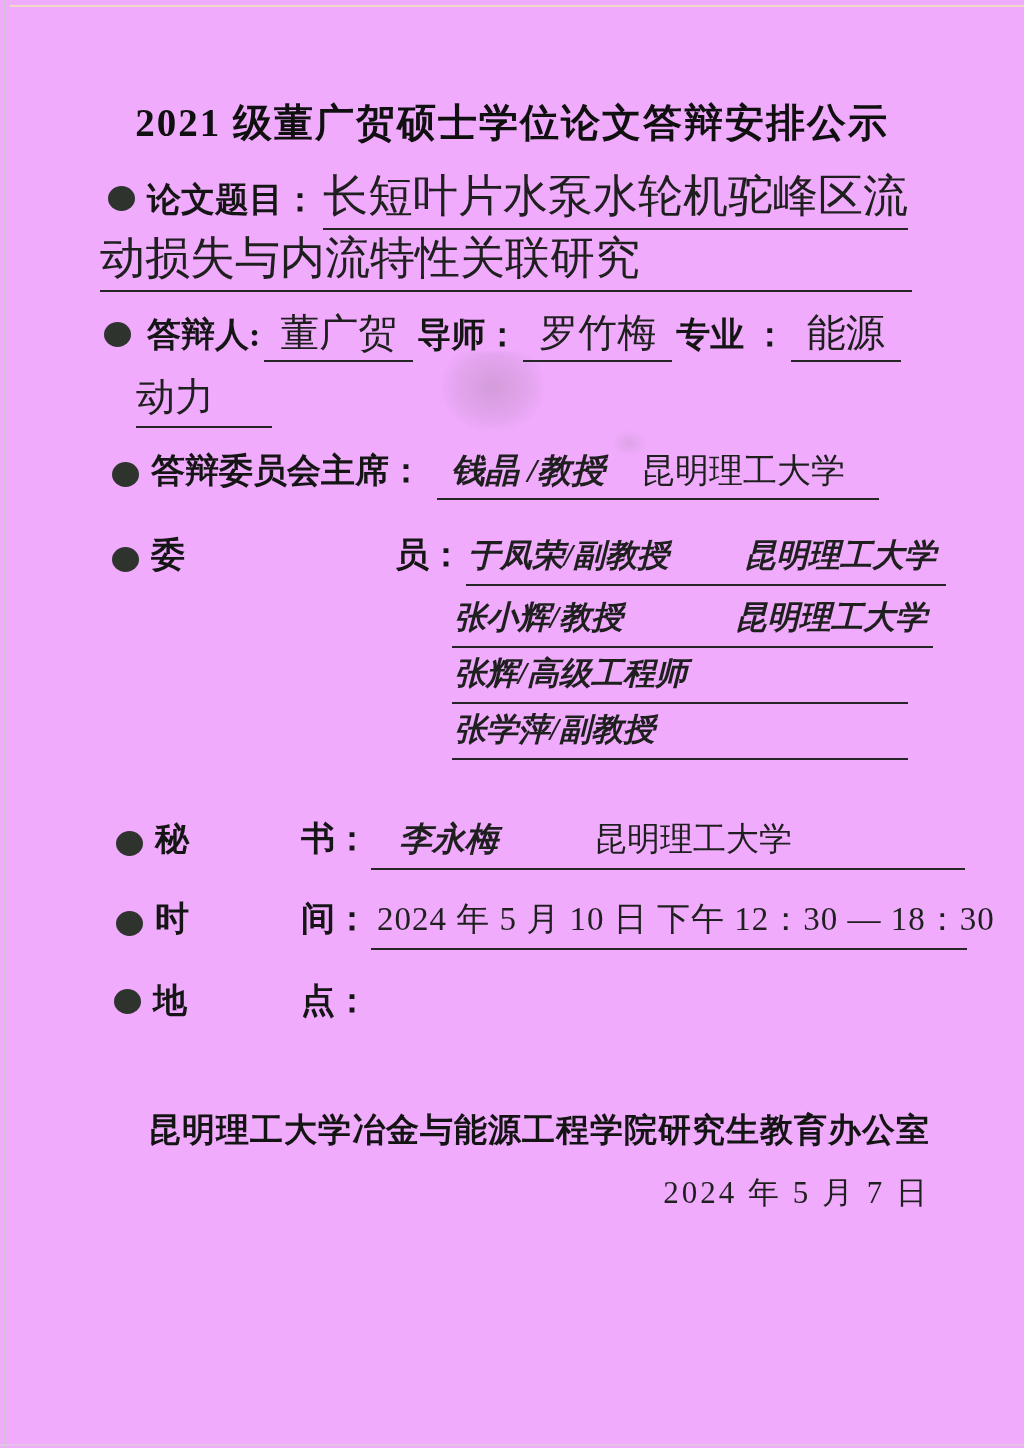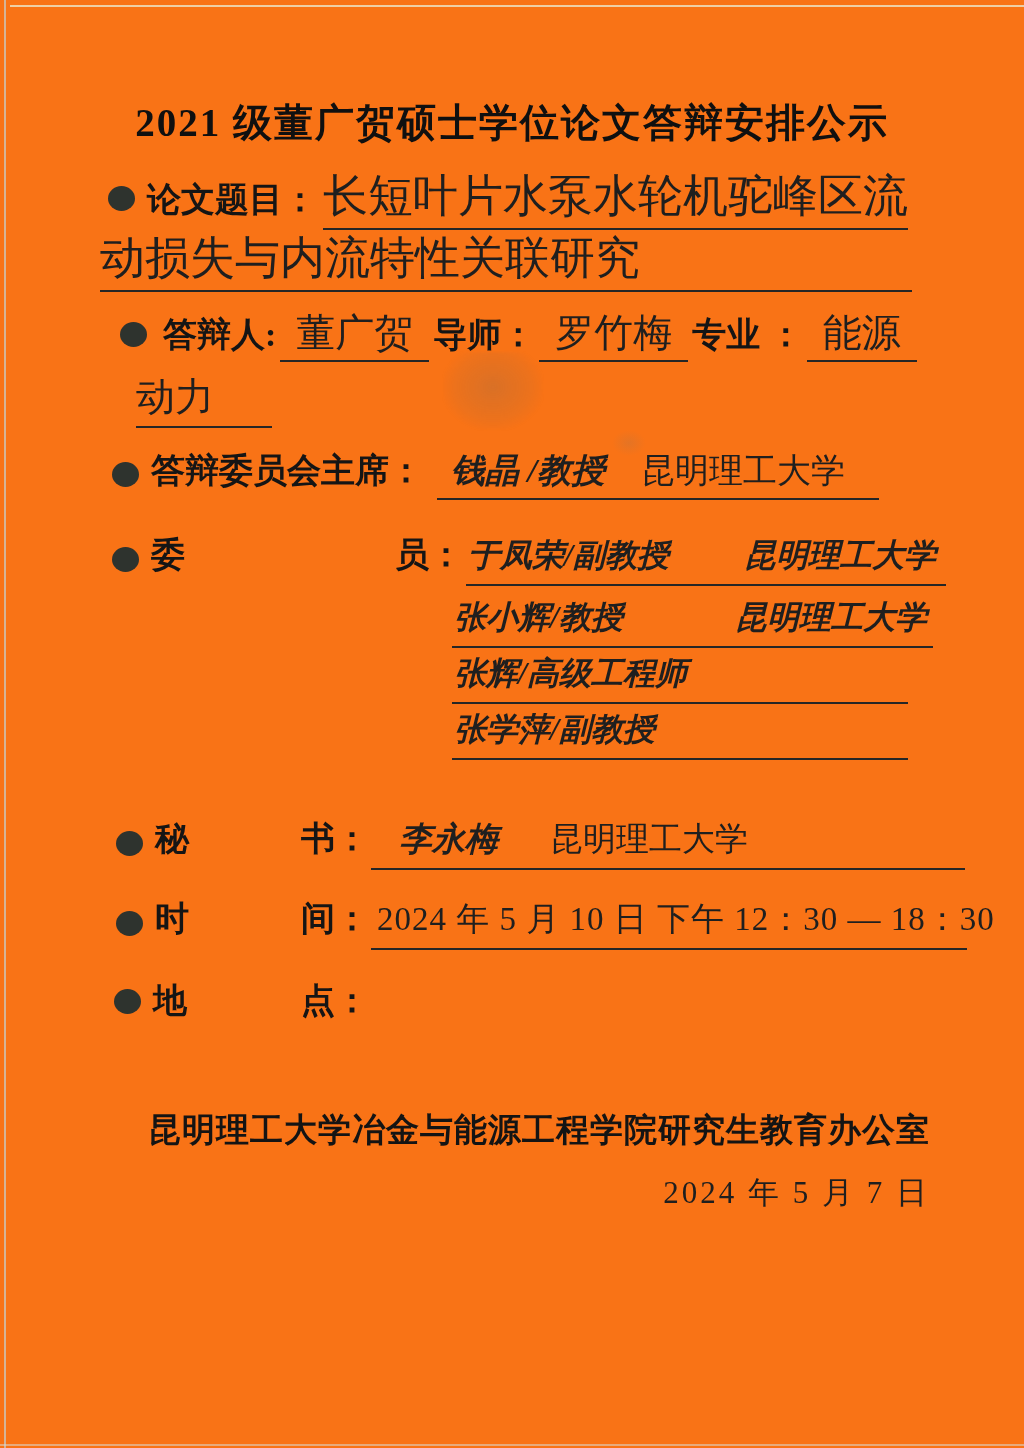--- a/index.html
+++ b/index.html
@@ -1,21 +1,21 @@
 <!DOCTYPE html>
 <html><head>
 <meta charset="utf-8">
 <style>
   * { margin: 0; padding: 0; box-sizing: border-box; }
   html, body { background: #ffffff; }
   .page {
     position: relative;
     width: 1024px;
     height: 1448px;
-    background: #f97316;
+    background: #f0abfc;
     overflow: hidden;
     font-family: "Liberation Serif", "DejaVu Serif", serif;
     color: #1f1f1f;
   }
   
   .edge-left   { position:absolute; left:4px;  top:0; bottom:0; width:2px; background:#c8c8c2; opacity:.75; }
   .edge-top    { position:absolute; left:10px; right:0; top:5px; height:2px; background:#ecdfc0; opacity:.85; }
   .edge-bottom { position:absolute; left:0; right:0; bottom:2px; height:2px; background:#d9d9d3; opacity:.55; }
   .smudge {
     position:absolute; left:443px; top:352px; width:100px; height:78px;
@@ -46,21 +46,21 @@
   
   .thesis-line1 { top:166px; left:108px; }
   .thesis-lbl { margin-right:6px; }
   .thesis-val1 { font-size:45px; width:585px; padding-bottom:2px; text-align:left; }
   .thesis-line2 {
     position:absolute; top:228px; left:100px; width:812px;
     font-size:45px; padding-bottom:2px;
   }
 
   
-  .defender { top:306px; left:120px; }
+  .defender { top:306px; left:104px; }
   .defender .name { font-size:39px; padding:0 16px; }
   .defender .lbl { margin:0 4px; }
   .major-line2 { position:absolute; top:370px; left:136px; width:136px; font-size:39px; padding-bottom:2px; }
 
   
   .chair { top:448px; left:112px; }
   .chair-val { display:inline-flex; width:442px; justify-content:space-between; padding:0 34px 4px 14px; margin-left:14px; font-size:34px; }
 
   
   .members-first { top:532px; left:112px; }
@@ -69,21 +69,21 @@
   .members-first .member-val { width:480px; margin-left:3px;text-align:center; }
   .member-row { position:absolute; left:452px; width:456px; font-size:32px; padding:0 0 6px 2px; }
   .m2 { top:596px; width:481px; }
   .m2 .member-inner { display:inline-flex; width:100%; justify-content:space-between; padding-right:6px; }
   .m3 { top:652px; }
   .m4 { top:708px; }
 
   
   .secretary { top:816px; left:116px; }
   .sec-split { width:214px; }
-  .sec-val { display:inline-flex; width:594px; padding:0 0 6px 28px; gap:52px; margin-left:2px; }
+  .sec-val { display:inline-flex; width:594px; padding:0 0 6px 28px; gap:96px; margin-left:2px; }
   .sec-affil { font-size:33px; font-style:normal; font-weight:400; }
 
   .time { top:896px; left:116px; }
   .time-split { width:214px; }
   .time-val { width:596px; padding:0 0 6px 6px; margin-left:2px; font-size:33px; letter-spacing:1px; }
 
   .venue { top:978px; left:114px; }
   .venue-split { width:216px; }
   .venue-val { width:586px; padding:0 0 8px 0; margin-left:2px; font-size:33px; text-align:center; }
 

